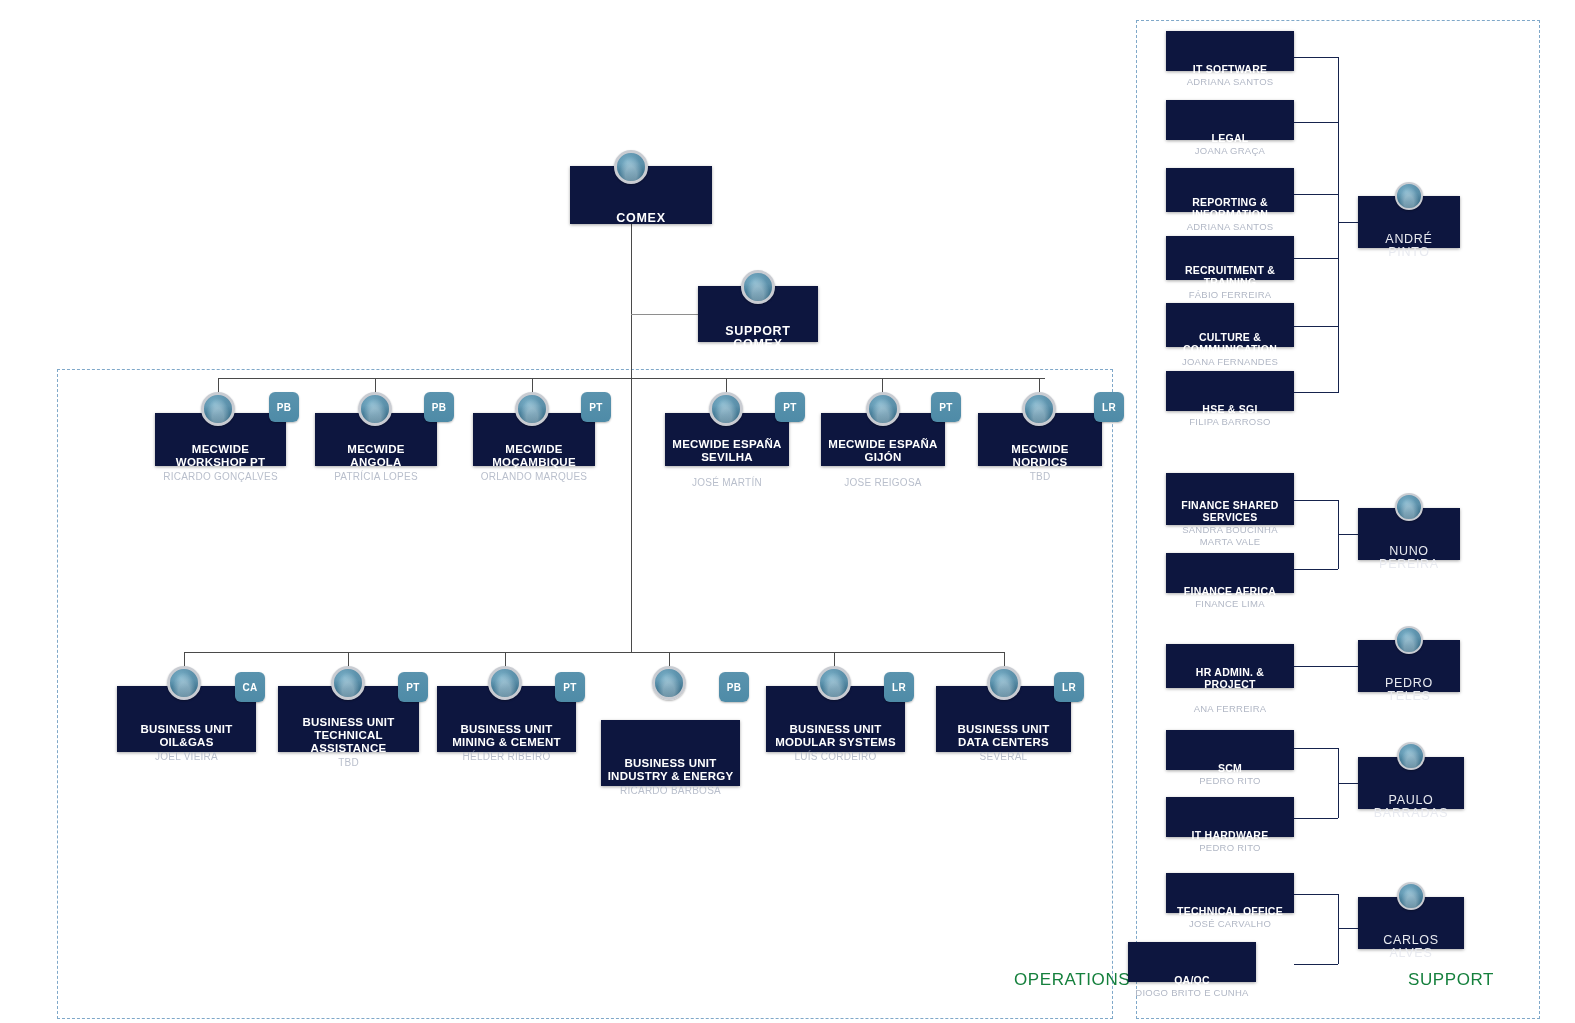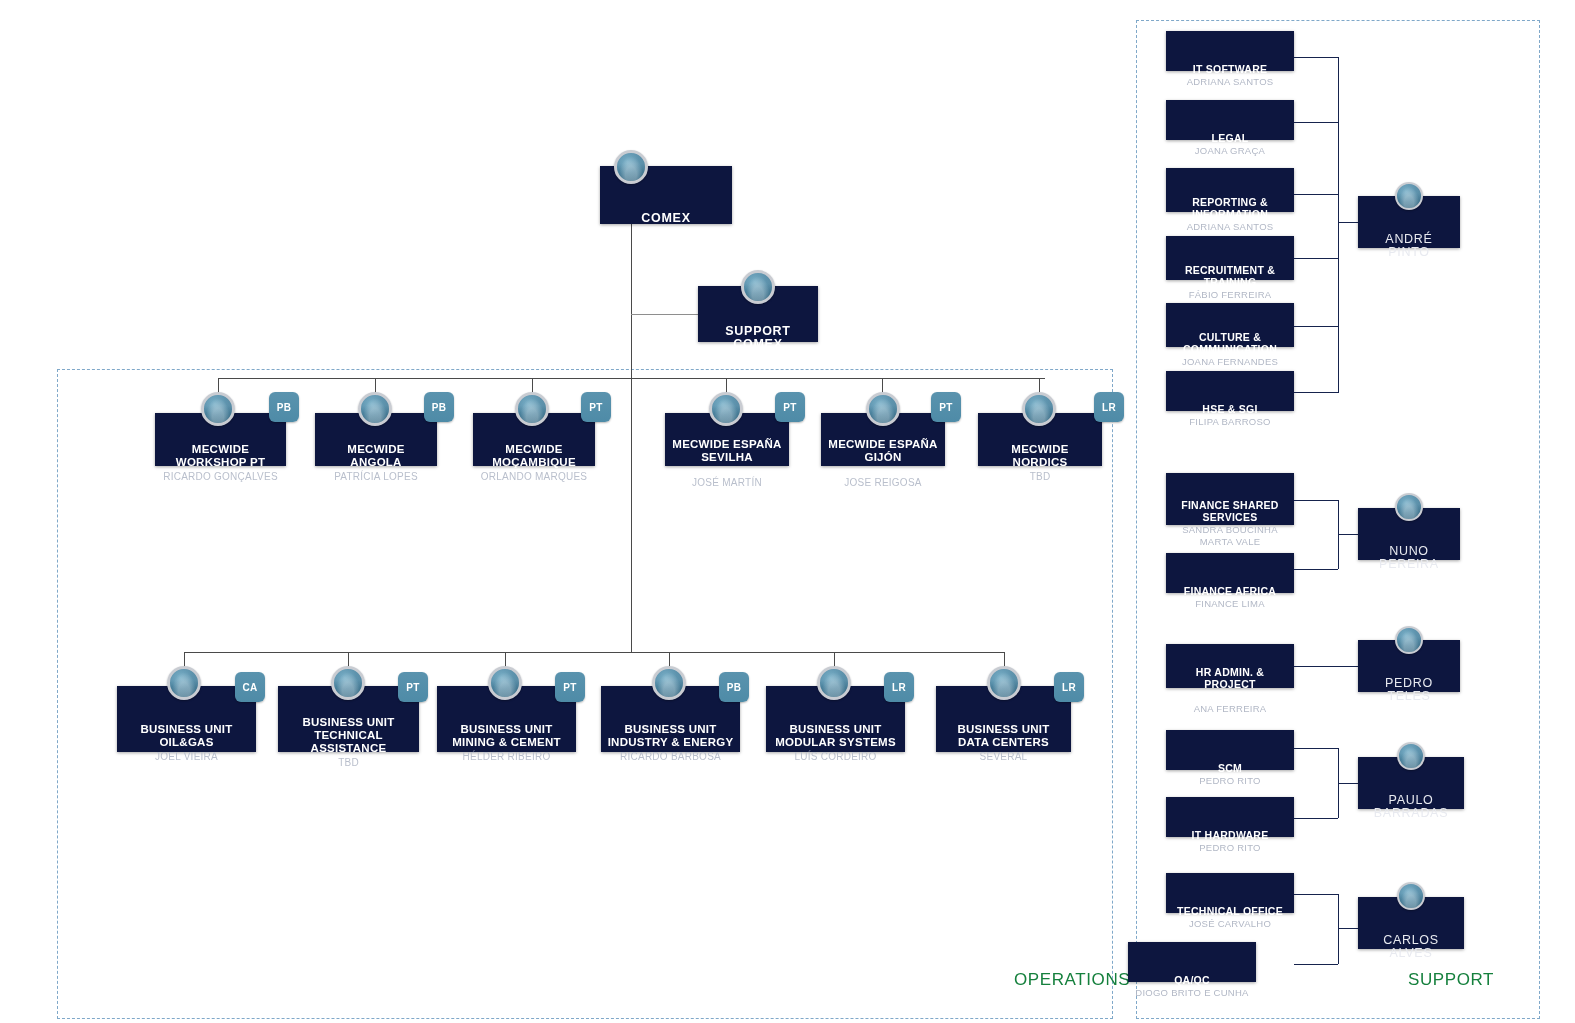--- a/index.html
+++ b/index.html
@@ -100,21 +100,21 @@
   <div class="ln v" style="left:1039px;top:378px;height:22px;"></div>
 
   <div class="ln h" style="left:184px;top:652px;width:820px;"></div>
   <div class="ln v" style="left:184px;top:652px;height:22px;"></div>
   <div class="ln v" style="left:348px;top:652px;height:22px;"></div>
   <div class="ln v" style="left:505px;top:652px;height:22px;"></div>
   <div class="ln v" style="left:669px;top:652px;height:22px;"></div>
   <div class="ln v" style="left:834px;top:652px;height:22px;"></div>
   <div class="ln v" style="left:1004px;top:652px;height:22px;"></div>
 
-  <div class="node comex" style="left:600px;top:166px;width:132px;height:58px;align-items:center;">
+  <div class="node comex" style="left:570px;top:166px;width:142px;height:58px;align-items:center;">
     <span class="title">COMEX</span>
   </div>
   <div class="avatar" style="left:614px;top:150px;">
     <span class="globe"></span>
   </div>
 
   <div class="node comex" style="left:698px;top:286px;width:120px;height:56px;">
     <span class="title">SUPPORT COMEX</span>
   </div>
   <div class="avatar" style="left:741px;top:270px;">
@@ -195,21 +195,21 @@
 
   <div class="node" style="left:437px;top:686px;width:139px;height:66px;">
     <span class="title">BUSINESS UNIT MINING &amp; CEMENT</span>
     <span class="person">HÉLDER RIBEIRO</span>
   </div>
   <div class="avatar" style="left:488px;top:666px;">
       <span class="globe"></span>
     </div>
   <div class="badge" style="left:555px;top:672px;">PT</div>
 
-  <div class="node" style="left:601px;top:686px;width:139px;height:66px;">
+  <div class="node" style="left:601px;top:720px;width:139px;height:66px;">
     <span class="title">BUSINESS UNIT INDUSTRY &amp; ENERGY</span>
     <span class="person">RICARDO BARBOSA</span>
   </div>
   <div class="avatar" style="left:652px;top:666px;">
       <span class="globe"></span>
     </div>
   <div class="badge" style="left:719px;top:672px;">PB</div>
 
   <div class="node" style="left:766px;top:686px;width:139px;height:66px;">
     <span class="title">BUSINESS UNIT MODULAR SYSTEMS</span>

